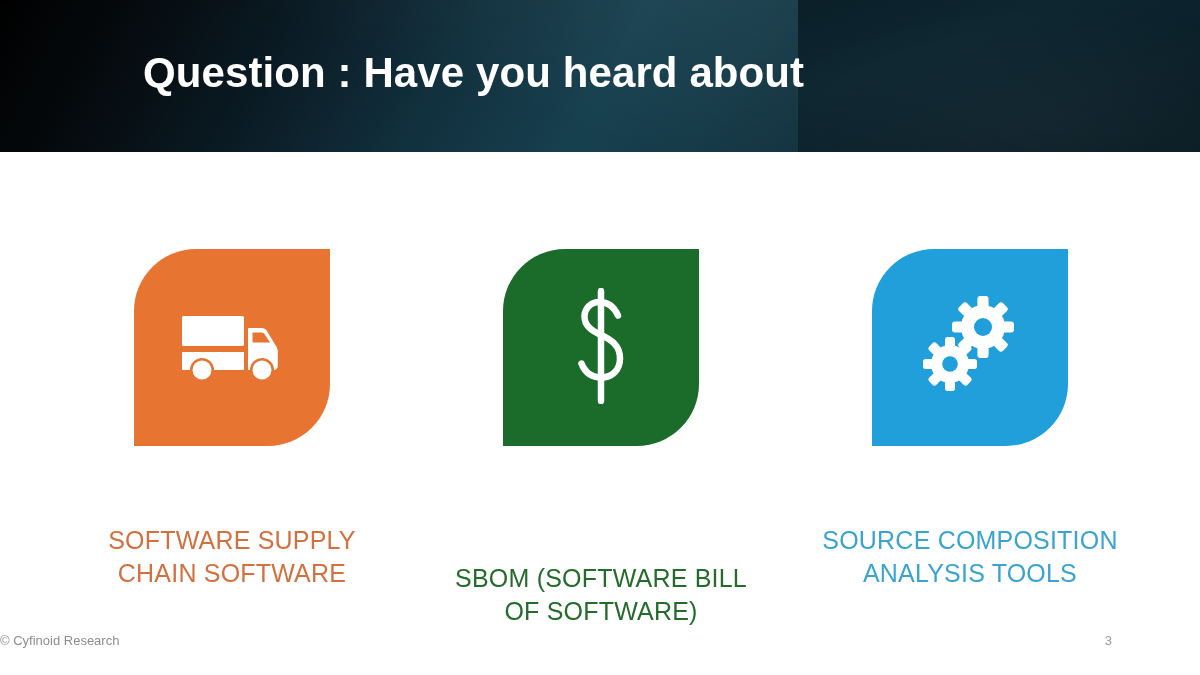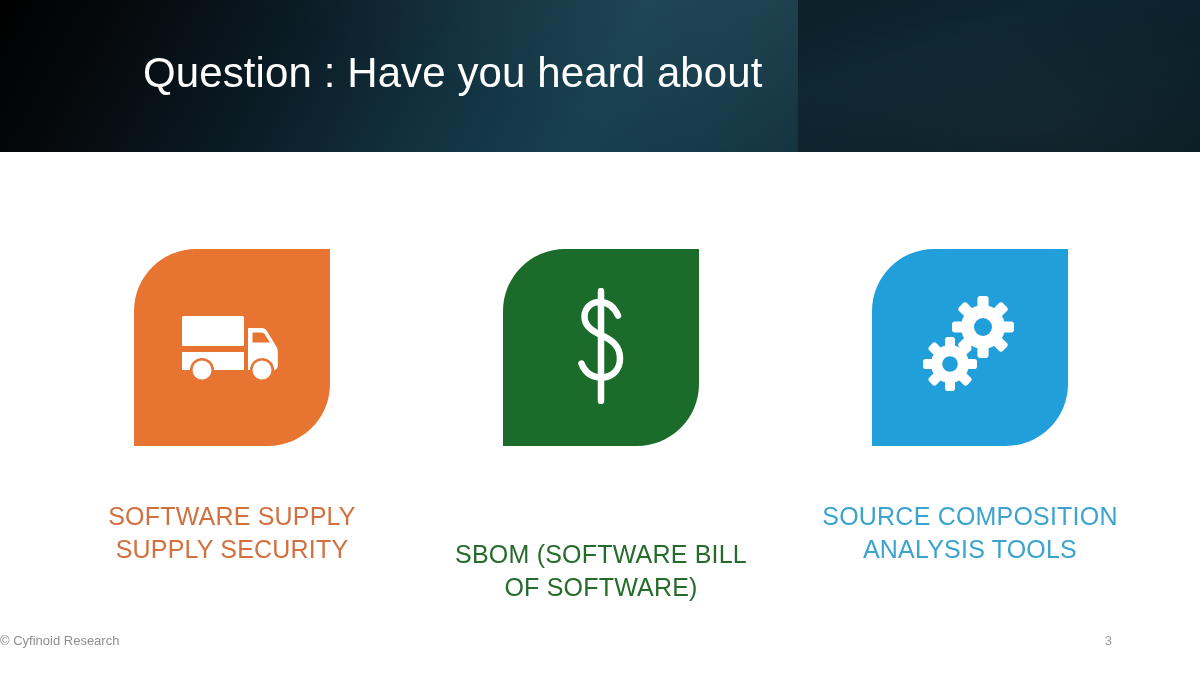--- a/index.html
+++ b/index.html
@@ -75,21 +75,21 @@
     background: radial-gradient(120% 130% at 62% 84%, rgba(255,255,255,0.035) 0%, rgba(255,255,255,0) 62%);
   }
 
   .slide-title {
     position: absolute;
     left: 143px;
     top: 44px;
     margin: 0;
     font-size: 42px;
     line-height: 58px;
-    font-weight: 400;
+    font-weight: 700;
     letter-spacing: 0.1px;
     color: #ffffff;
     white-space: nowrap;
     z-index: 3;
   }
 
   
   .cards {
     position: absolute;
     left: 0;
@@ -112,21 +112,21 @@
   .card-2 { left: 872px; }
 
   .card-icon {
     display: block;
   }
 
   
   .captions {
     position: absolute;
     left: 0;
-    top: 500px;
+    top: 524px;
     width: 1092px;
     height: 80px;
   }
   .caption {
     position: absolute;
     top: 0;
     width: 300px;
     text-align: center;
     font-size: 25px;
     line-height: 33px;
@@ -243,21 +243,21 @@
           </g>
         </svg>
       </span>
     </div>
 
   </div>
 
   <div class="captions">
     <div class="caption caption-0" style="color: rgb(210, 112, 63);">
       <span class="cap-line">SOFTWARE SUPPLY</span>
-      <span class="cap-line">SUPPLY SECURITY</span>
+      <span class="cap-line">CHAIN SOFTWARE</span>
     </div>
     <div class="caption caption-1" style="color: rgb(37, 107, 43); margin-top: 38px;">
       <span class="cap-line">SBOM (SOFTWARE BILL</span>
       <span class="cap-line">OF SOFTWARE)</span>
     </div>
     <div class="caption caption-2" style="color: rgb(59, 163, 207);">
       <span class="cap-line">SOURCE COMPOSITION</span>
       <span class="cap-line">ANALYSIS TOOLS</span>
     </div>
   </div>

